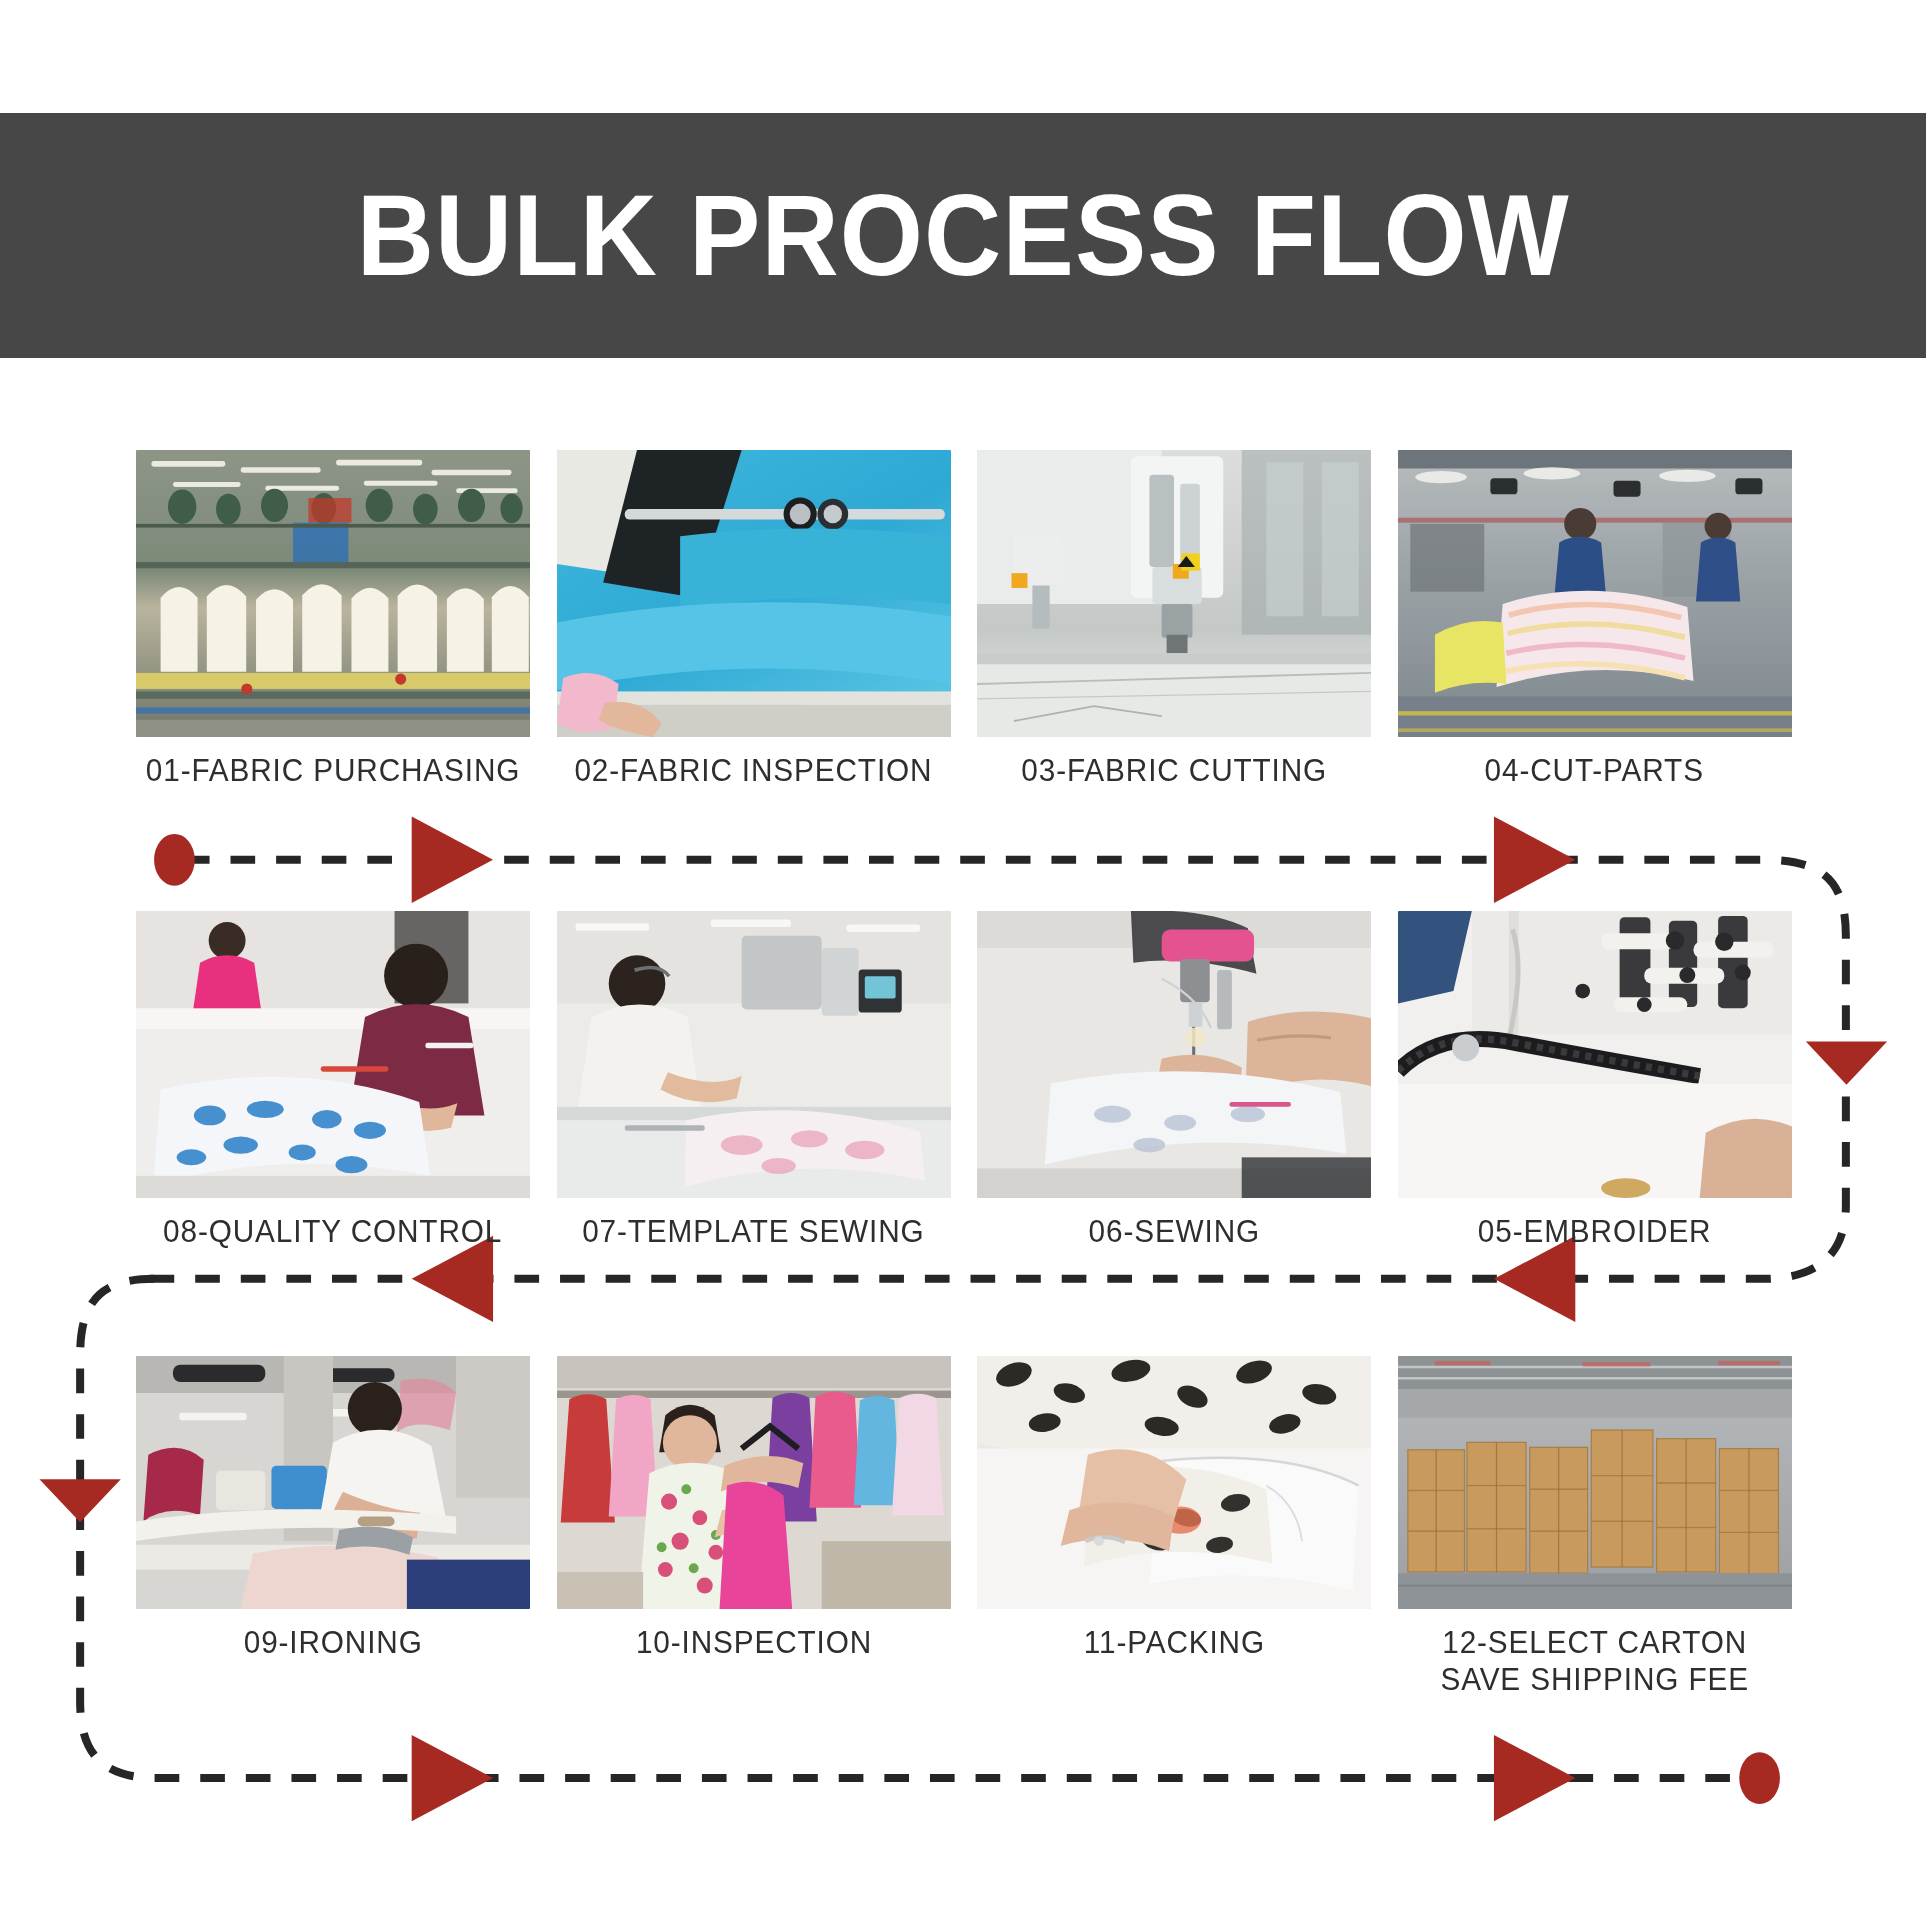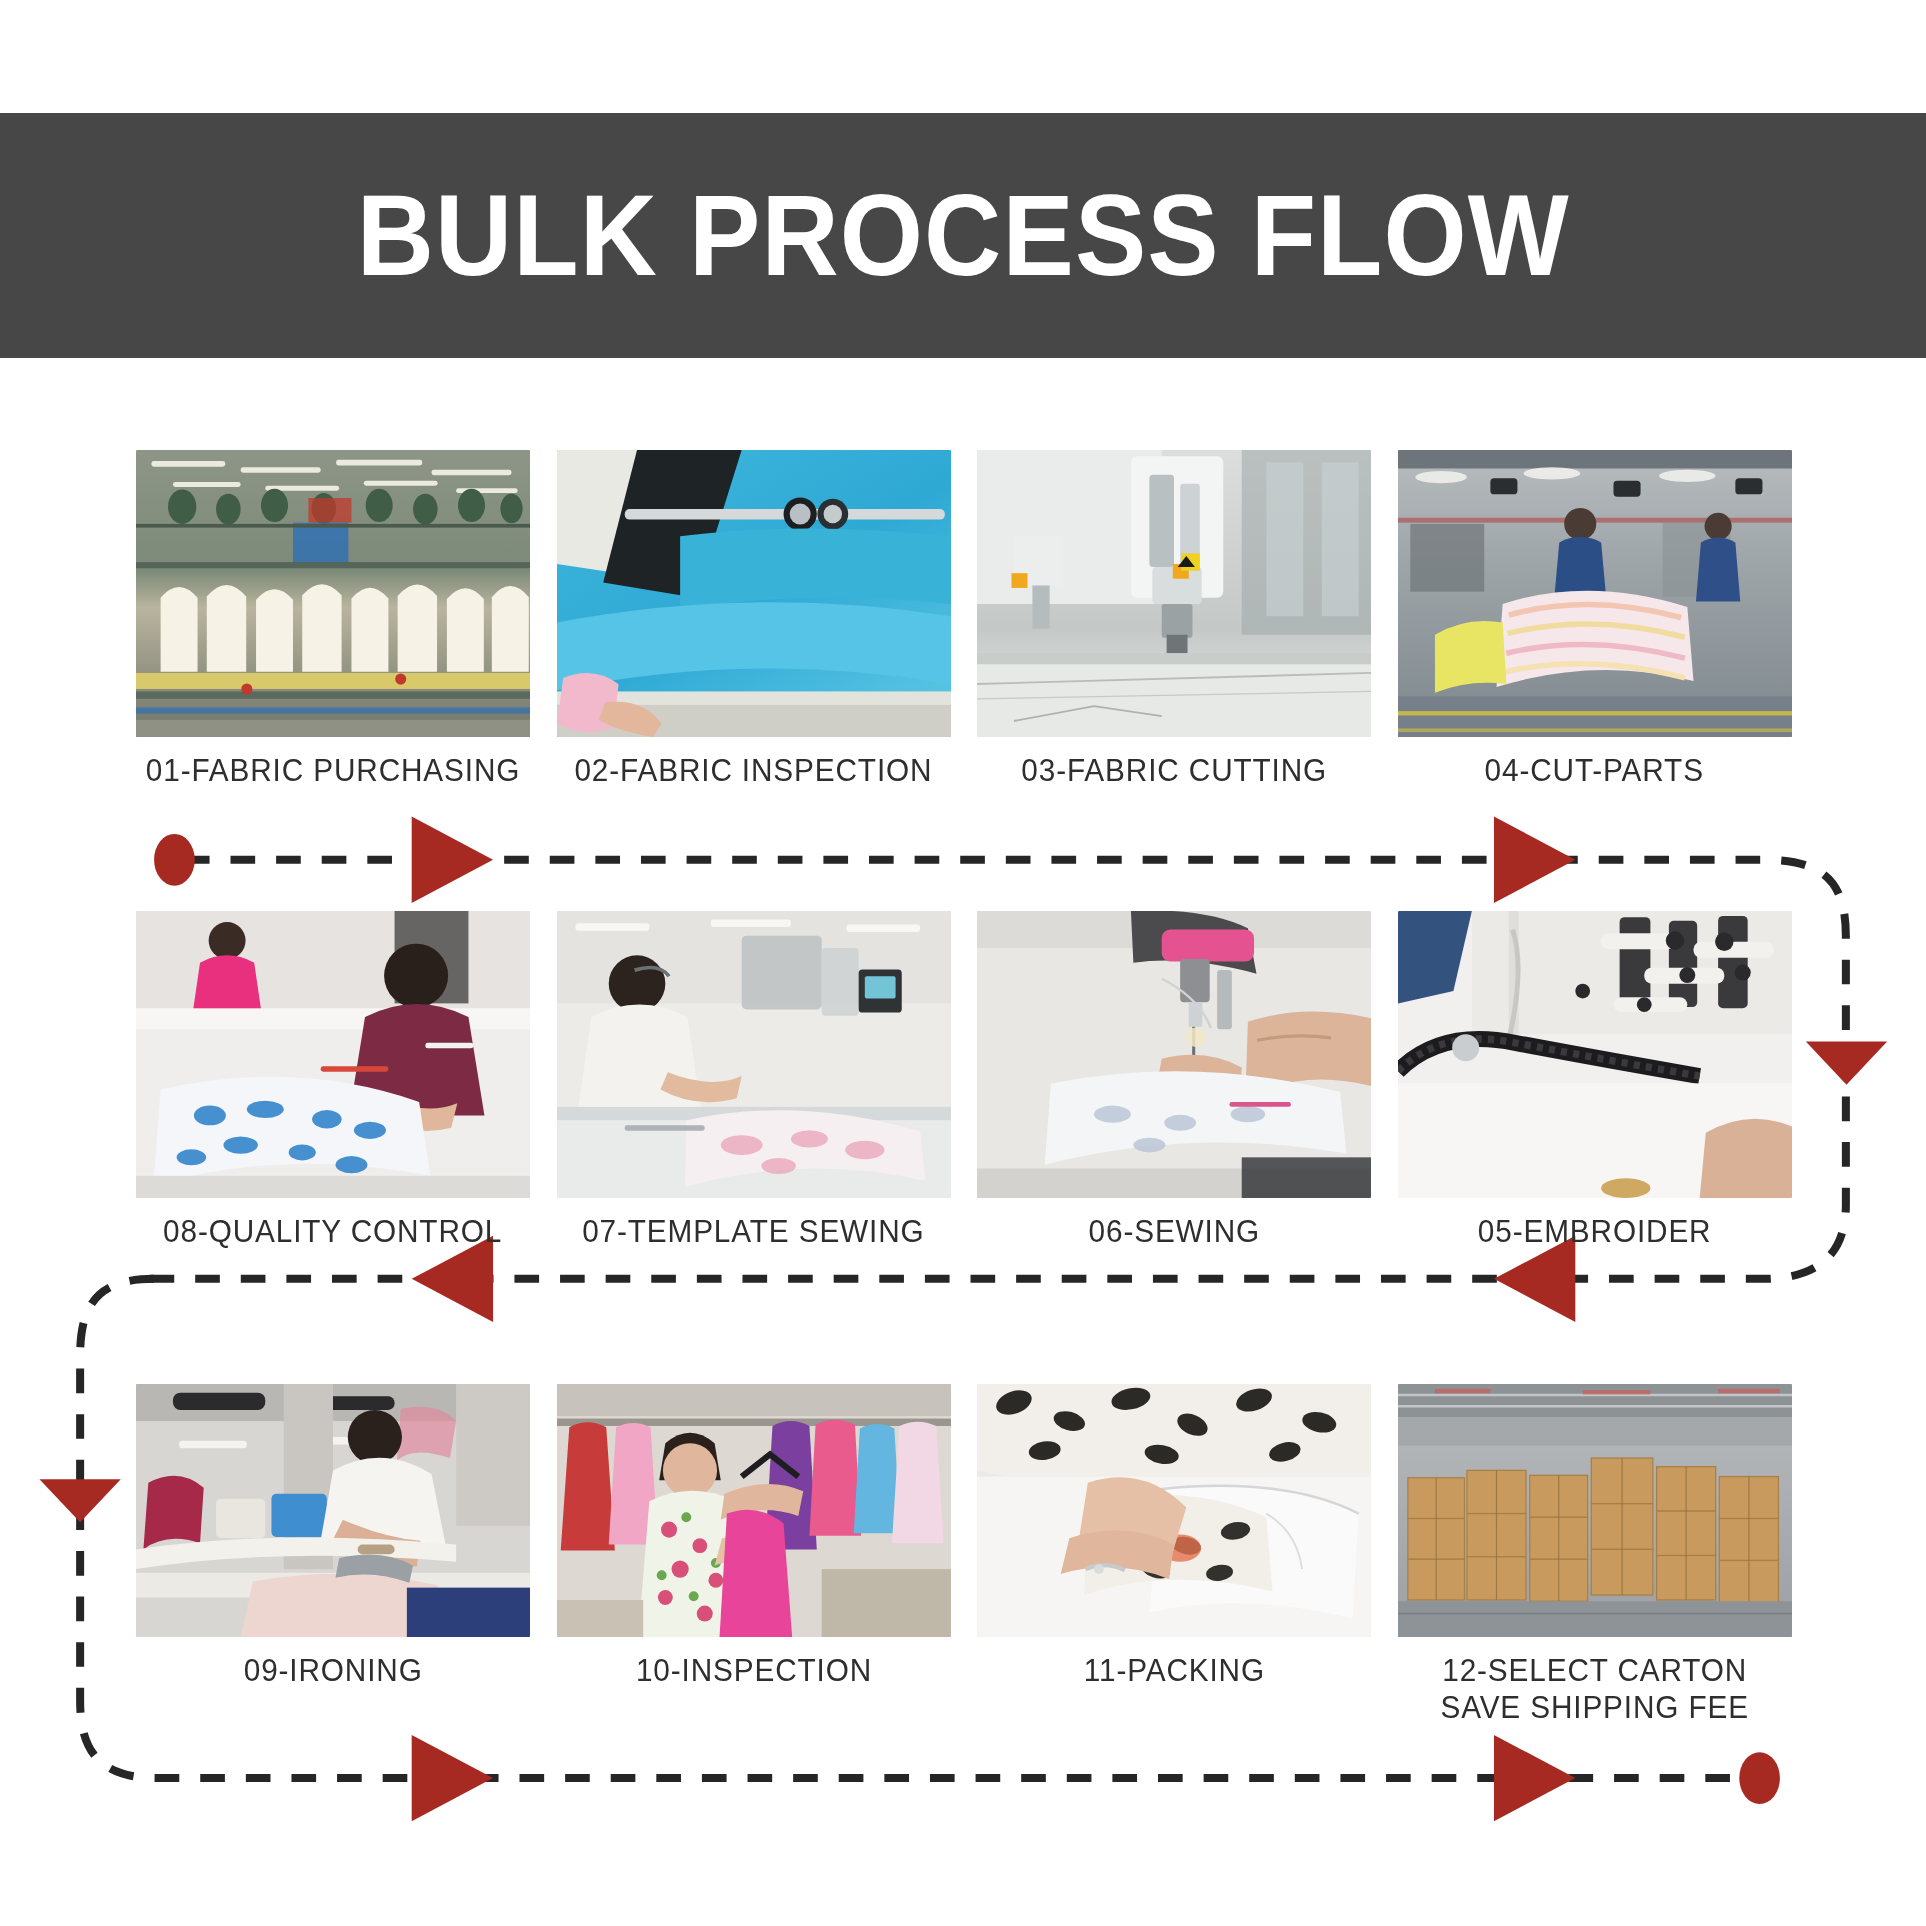--- a/index.html
+++ b/index.html
@@ -84,21 +84,21 @@
     line-height: 1.18;
     white-space: pre-line;
     transform: scaleX(0.96);
   }
 
   
   #row-1 { top: 450px; }
   #row-1 .step-photo { height: 287px; }
   #row-2 { top: 911px; align-items: flex-end; }
   #row-2 .step-photo { height: 287px; }
-  #row-3 { top: 1384px; }
+  #row-3 { top: 1356px; }
   #row-3 .step-photo { height: 253px; }
 </style>
 </head>
 <body>
 
 <div id="canvas">
 
   <div class="header-bar">
     <div class="header-title">BULK PROCESS FLOW</div>
   </div>

